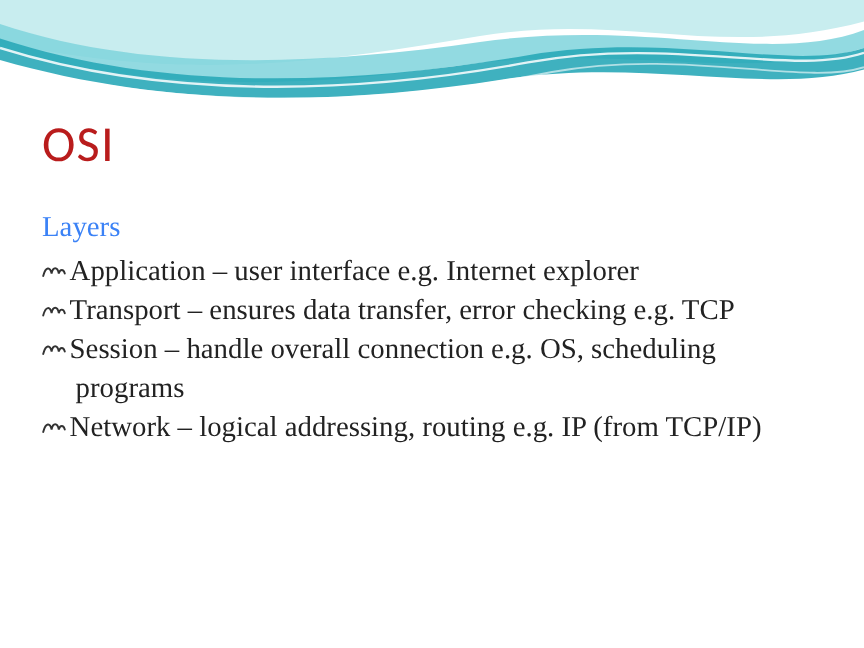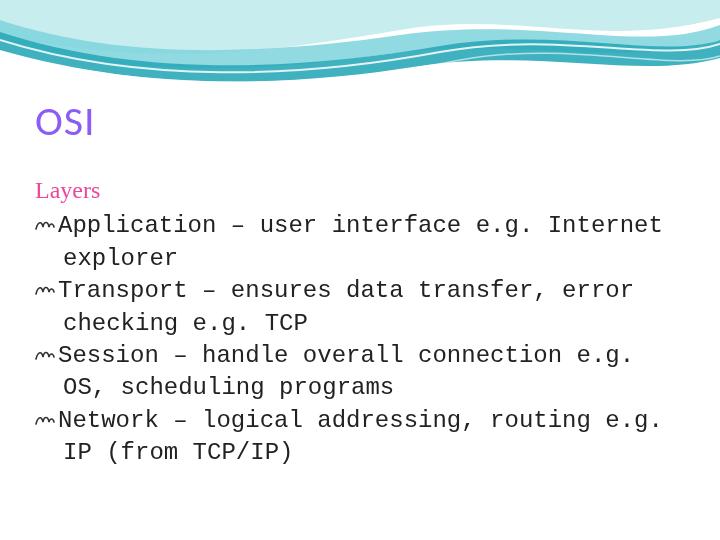--- a/index.html
+++ b/index.html
@@ -28,38 +28,37 @@
     position: absolute;
     top: 95px;
     left: 35px;
     right: 35px;
     z-index: 1;
   }
 
   .title {
     font-size: 42px;
     font-weight: normal;
-    color: #8b5cf6;
+    color: #b91c1c;
     margin: 0 0 28px 0;
     font-family: Calibri, 'Segoe UI', Arial, sans-serif;
     letter-spacing: 1px;
   }
 
   .subhead {
     font-size: 24px;
-    color: #ec4899;
+    color: #3b82f6;
     margin: 0 0 4px 0;
     line-height: 1.35;
   }
 
   .bullets {
     margin: 0;
     padding: 0;
     list-style: none;
-    font-family: Liberation Mono, monospace;
   }
 
   .bullets li {
     font-size: 24px;
     color: #222;
     line-height: 1.35;
     padding-left: 28px;
     text-indent: -28px;
     margin: 0;
   }

